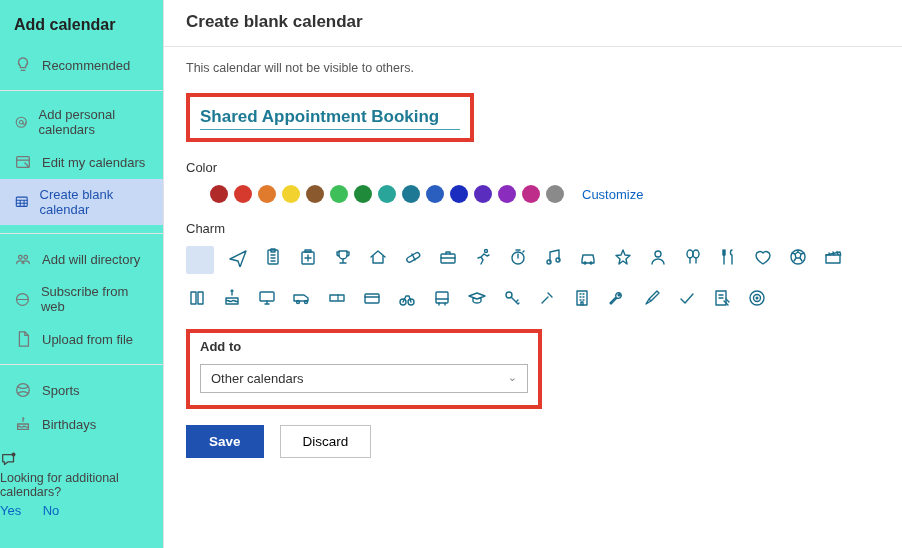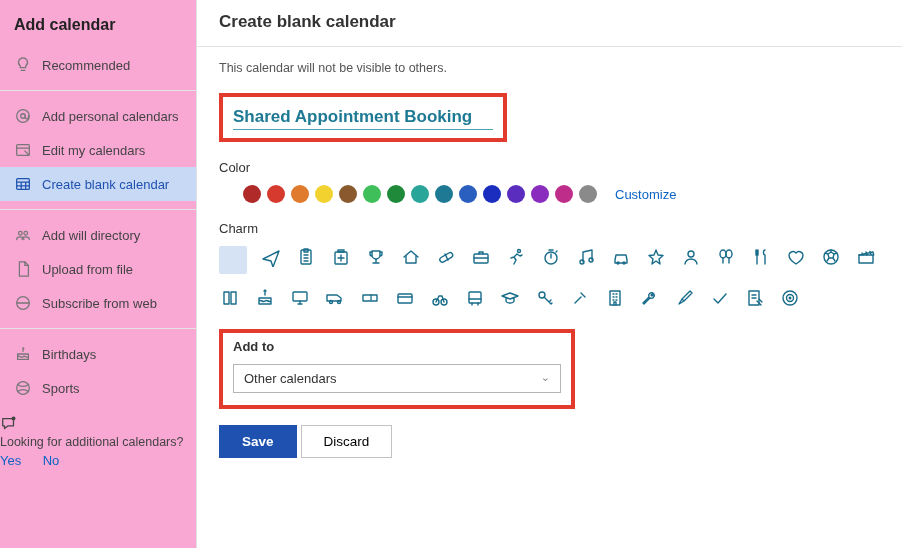--- a/index.html
+++ b/index.html
@@ -1,17 +1,17 @@
 <!DOCTYPE html>
 <html><head>
 <meta charset="utf-8">
 <style>
 * { box-sizing: border-box; margin: 0; padding: 0; font-family: "Segoe UI", Arial, sans-serif; }
 body { background: #fff; color: #333; width: 902px; height: 548px; overflow: hidden; display: flex; }
-.sidebar { width: 197px; background: #f9a8d4; border-right: 1px solid #e0e0e0; padding-top: 10px; }
+.sidebar { width: 164px; background: #5eead4; border-right: 1px solid #e0e0e0; padding-top: 10px; }
 .sidebar h2 { font-size: 16px; font-weight: 600; padding: 6px 14px 14px; color: #222; }
 .side-item { display: flex; align-items: center; padding: 8px 14px; font-size: 13px; color: #444; cursor: pointer; }
 .side-item .ico { width: 18px; height: 18px; margin-right: 10px; display: inline-flex; align-items: center; justify-content: center; color: #777; }
 .side-item.sel { background: #c7d9f4; color: #1f52b0; }
 .side-item.sel .ico { color: #1f52b0; }
 .side-sep { height: 1px; background: #e3e3e3; margin: 8px 0; }
 .footer-box { padding: 10px 0; font-size: 12.5px; color: #444; }
 .footer-box .bubble { width: 18px; height: 18px; margin-bottom: 2px; }
 .footer-links { margin-top: 4px; }
 .footer-links span { color: #0b63c4; margin-right: 18px; font-size: 13px; cursor: pointer; }
@@ -27,21 +27,21 @@
 .swatch { width: 18px; height: 18px; border-radius: 50%; cursor: pointer; }
 .customize { font-size: 13px; color: #0b63c4; margin-left: 12px; cursor: pointer; }
 .charms { display: flex; flex-wrap: wrap; gap: 13px; max-width: 660px; }
 .charm { width: 22px; height: 22px; display: inline-flex; align-items: center; justify-content: center; color: #186c8a; cursor: pointer; }
 .charm.blank { width: 28px; height: 28px; background: #d6e3f4; border-radius: 2px; }
 .charm svg { width: 20px; height: 20px; }
 .hl.addto { width: 356px; margin-top: 20px; padding: 6px 10px 12px; }
 .hl.addto .section-label { margin: 0 0 10px; font-weight: 600; }
 .dropdown { border: 1px solid #b5b5b5; padding: 6px 10px; font-size: 13px; display: flex; justify-content: space-between; background: #fff; cursor: pointer; }
 .dropdown .chev { color: #888; font-size: 11px; }
-.buttons { margin-top: 16px; display: flex; gap: 4px; }
+.buttons { margin-top: 16px; display: flex; gap: 16px; }
 .btn { padding: 8px 22px; font-size: 13.5px; border: 1px solid #c3c3c3; background: #fff; cursor: pointer; }
 .btn.primary { background: #1f52b0; border-color: #1f52b0; color: #fff; font-weight: 600; }
 svg { stroke: currentColor; fill: none; stroke-width: 1.4; stroke-linecap: round; stroke-linejoin: round; }
 </style>
 </head>
 <body>
 
 <div class="sidebar">
   <h2>Add calendar</h2>
   <div id="side-items">
@@ -91,54 +91,54 @@
             <circle cx="7" cy="8" r="2"></circle>
             <circle cx="13" cy="8" r="2"></circle>
             <path d="M3 15c0-2 2-3 4-3s4 1 4 3M9 15c0-2 2-3 4-3s4 1 4 3"></path>
           </svg>
         </span>
         <span>Add will directory</span>
       </div>
       <div class="side-item">
         <span class="ico">
           <svg viewBox="0 0 20 20">
+            <circle cx="10" cy="10" r="7"></circle>
+            <path d="M3 10h14"></path>
+          </svg>
+        </span>
+        <span>Subscribe from web</span>
+      </div>
+      <div class="side-item">
+        <span class="ico">
+          <svg viewBox="0 0 20 20">
             <path d="M6 2h6l4 4v12H6z"></path>
             <path d="M12 2v4h4"></path>
           </svg>
         </span>
         <span>Upload from file</span>
       </div>
+      <div class="side-sep"></div>
       <div class="side-item">
         <span class="ico">
           <svg viewBox="0 0 20 20">
             <circle cx="10" cy="10" r="7"></circle>
-            <path d="M3 10h14"></path>
-          </svg>
-        </span>
-        <span>Subscribe from web</span>
-      </div>
-      <div class="side-sep"></div>
+            <path d="M4 6c4 3 8 3 12 0M4 14c4-3 8-3 12 0"></path>
+          </svg>
+        </span>
+        <span>Sports</span>
+      </div>
       <div class="side-item">
         <span class="ico">
           <svg viewBox="0 0 20 20">
             <path d="M4 10h12v6H4z"></path>
             <path d="M4 13c2-2 4 2 6 0s4 2 6 0"></path>
             <path d="M10 4v3M10 3l1 1"></path>
           </svg>
         </span>
         <span>Birthdays</span>
-      </div>
-      <div class="side-item">
-        <span class="ico">
-          <svg viewBox="0 0 20 20">
-            <circle cx="10" cy="10" r="7"></circle>
-            <path d="M4 6c4 3 8 3 12 0M4 14c4-3 8-3 12 0"></path>
-          </svg>
-        </span>
-        <span>Sports</span>
       </div>
     </div>
   <div class="footer-box">
     <div class="bubble">
       <svg viewBox="0 0 20 20">
           <path d="M3 4h12v8H9l-4 3v-3H3z"></path>
           <circle cx="15" cy="4" r="2.2" fill="currentColor" stroke="none"></circle>
         </svg>
     </div>
     <div>Looking for additional calendars?</div>

